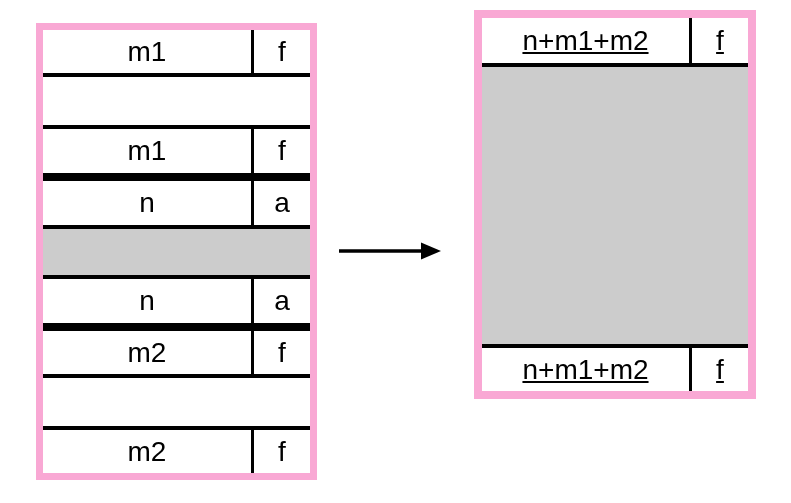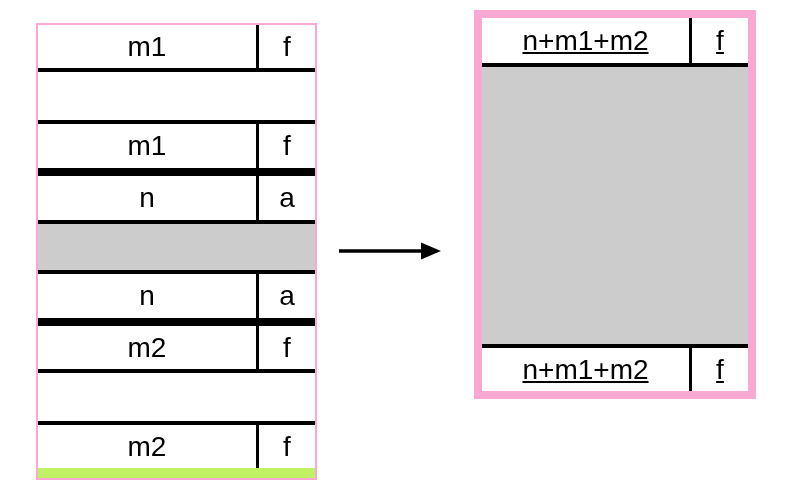--- a/index.html
+++ b/index.html
@@ -11,22 +11,22 @@
   .canvas {
     position: relative;
     width: 791px;
     height: 503px;
     background: #ffffff;
     overflow: hidden;
   }
   .mem-block {
     position: absolute;
     box-sizing: border-box;
-    border: 2px solid #f9a8d4;
-    background: #bef264;
+    border: 7px solid #f9a8d4;
+    background: #c4b5fd;
     display: flex;
     flex-direction: column;
   }
   .left-block  { left: 36px;  top: 23px; width: 281px; height: 457px; }
   .right-block { left: 474px; top: 10px; width: 282px; height: 389px; border-width: 8px; text-decoration: underline; }
 
   .row {
     display: flex;
     flex-direction: row;
     align-items: stretch;

